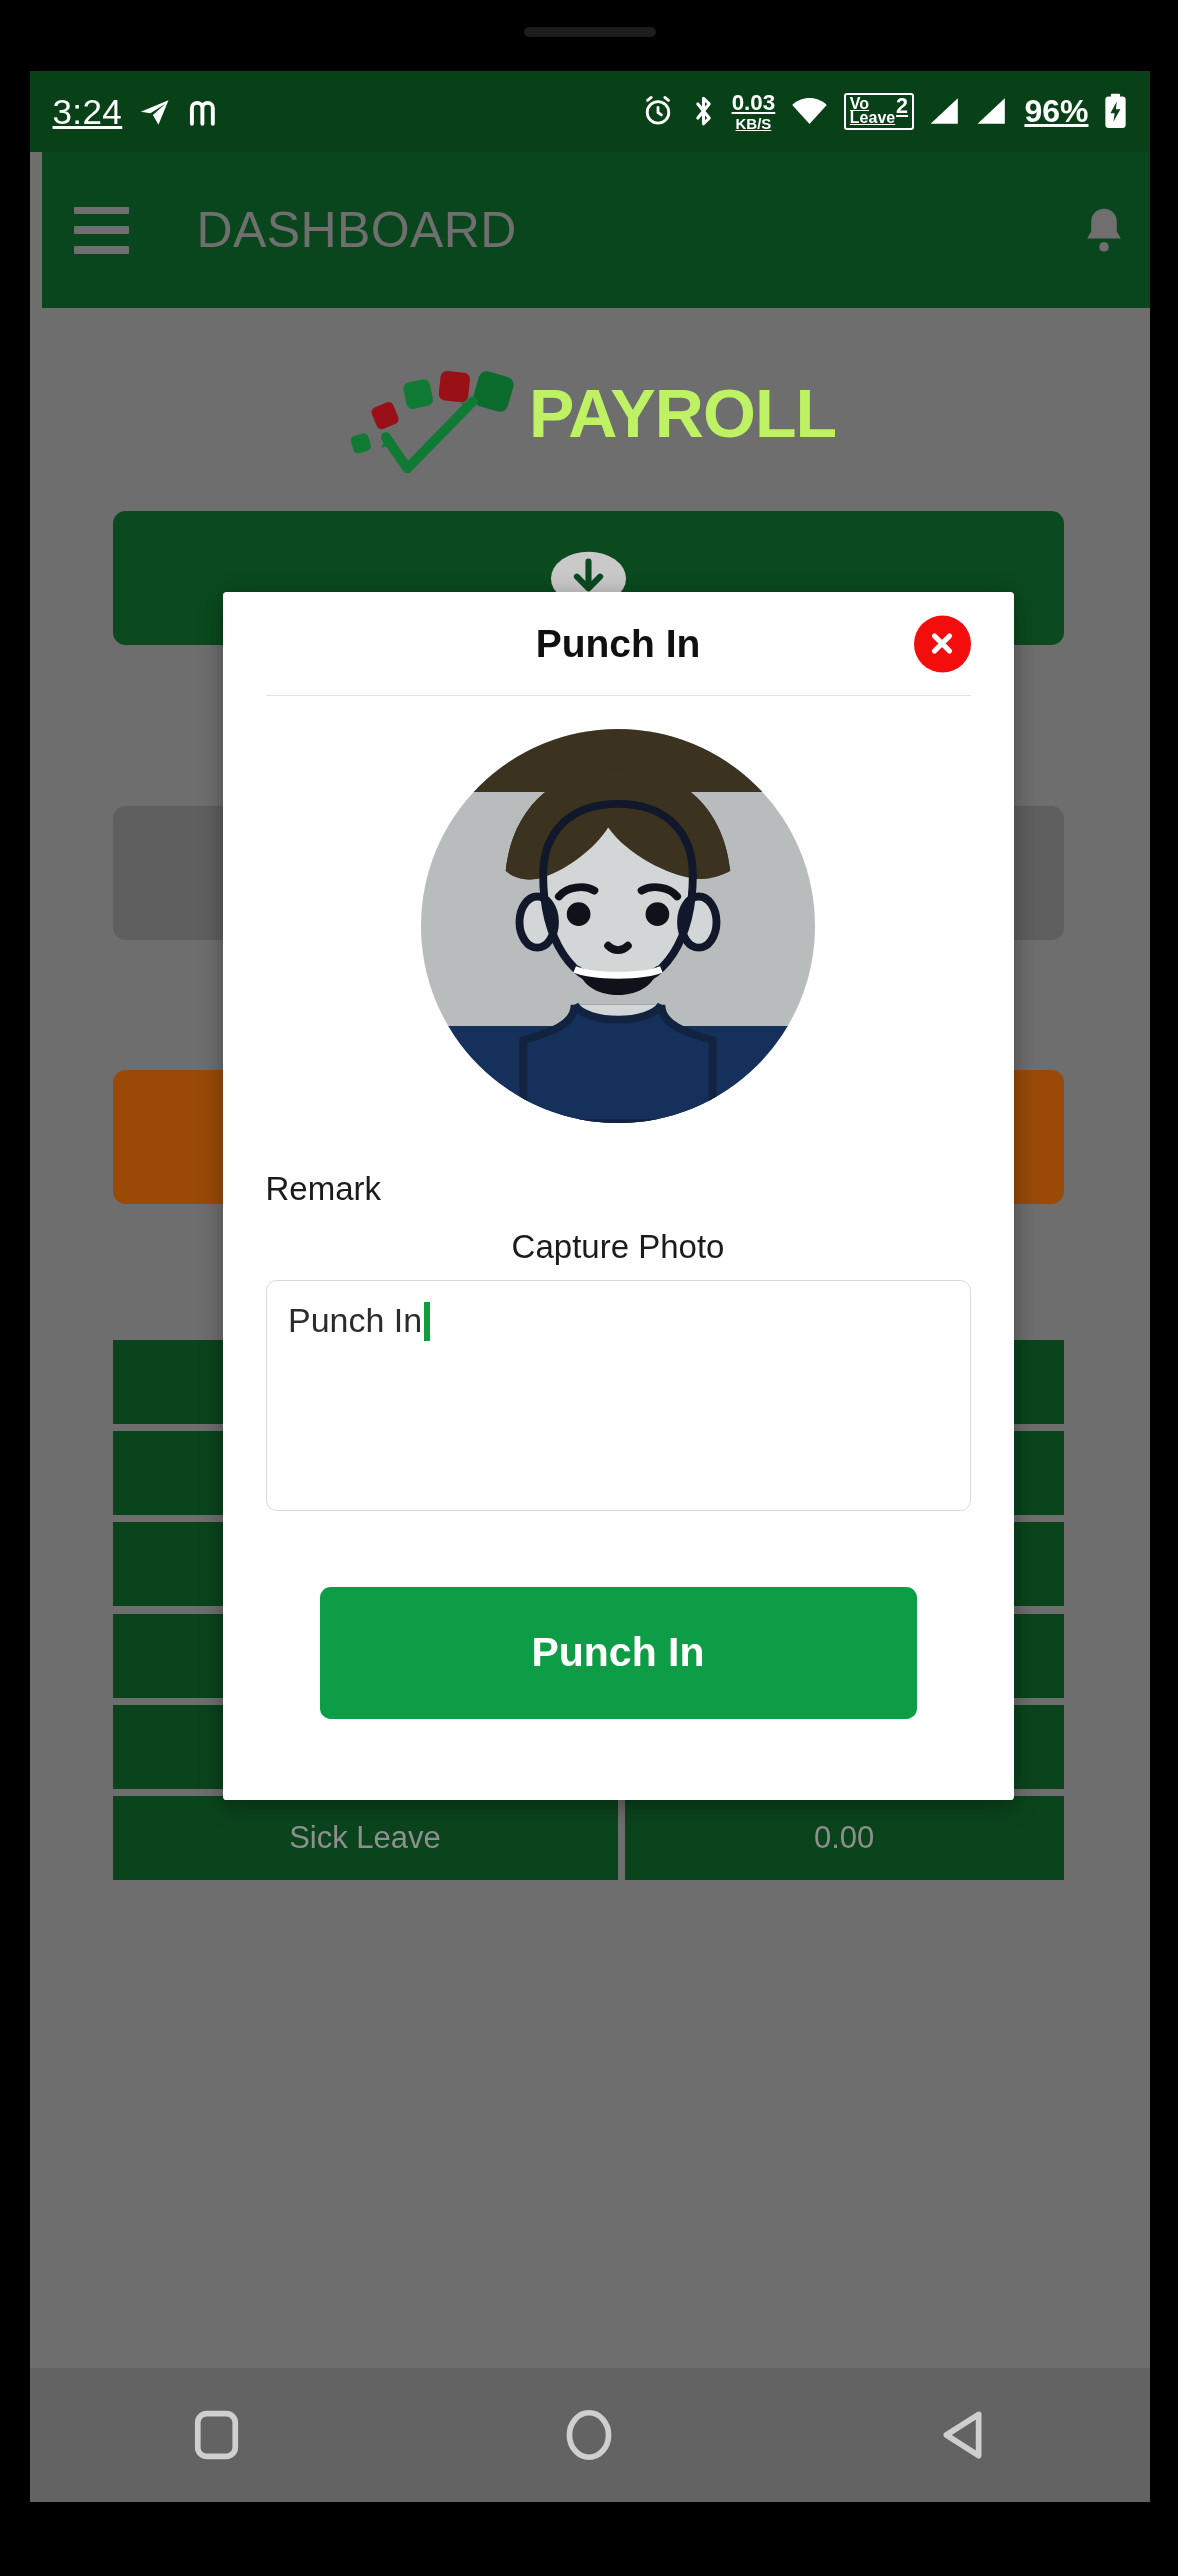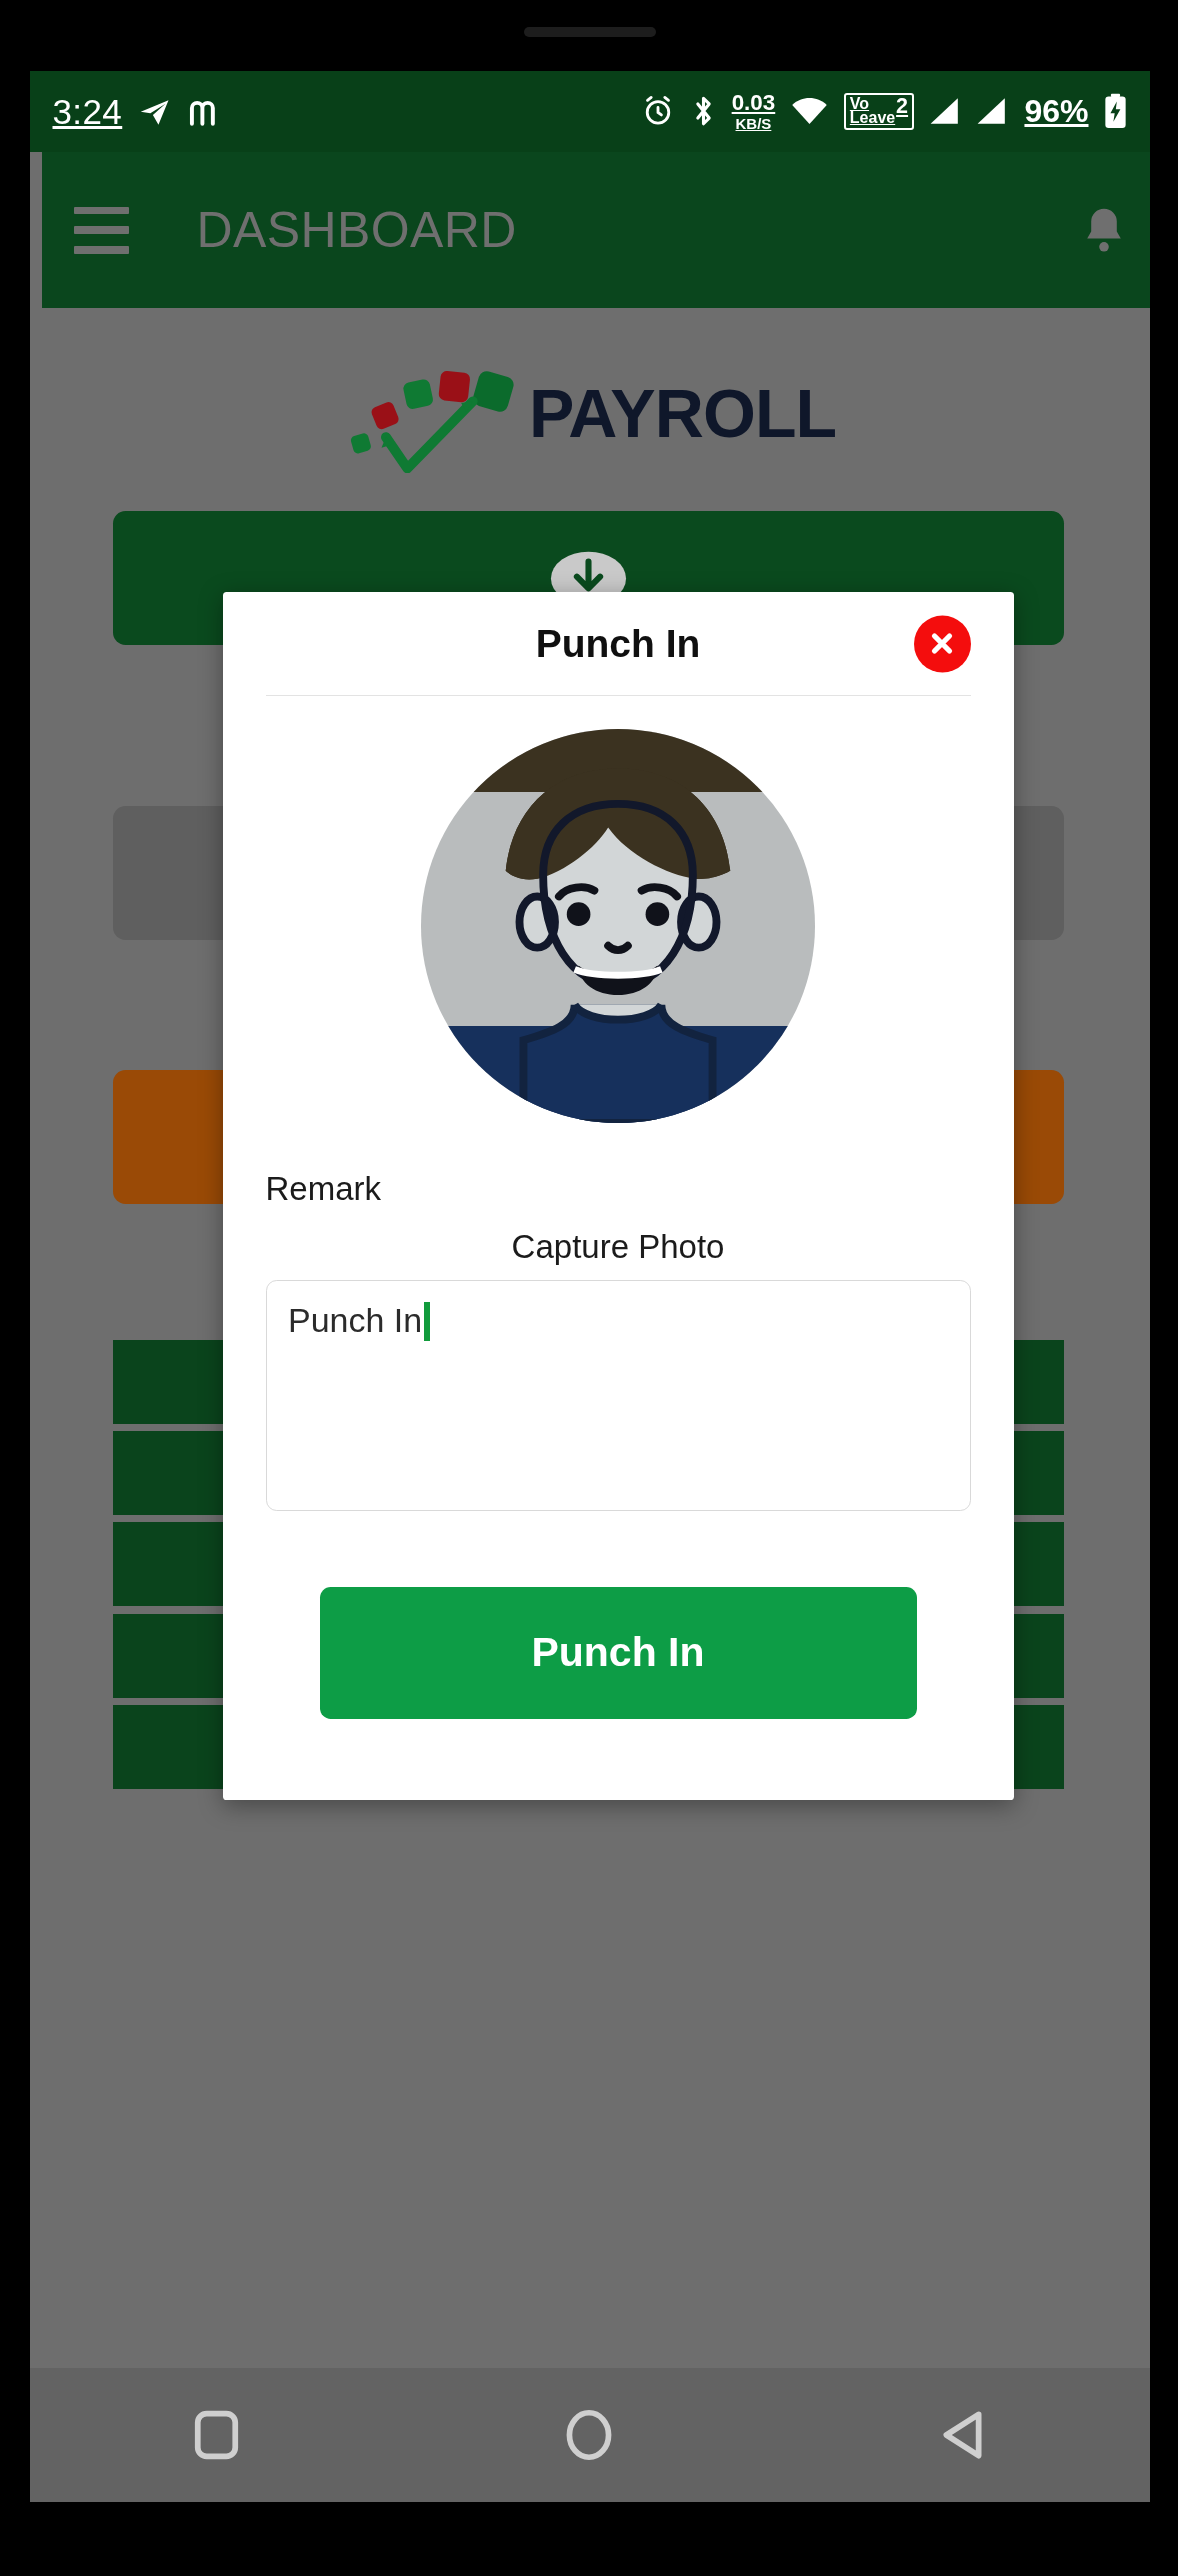--- a/index.html
+++ b/index.html
@@ -149,21 +149,21 @@
     height: 157px;
     display: flex;
     align-items: center;
     justify-content: center;
     gap: 7.2px;
   }
   #logo-mark { width: 179px; height: 121px; position: relative; }
   #logo-text {
     font-size: 68px;
     font-weight: 700;
-    color: #0f172a;
+    color: #bef264;
     letter-spacing: -0.9px;
   }
 
   
   .tile {
     position: absolute;
     border-radius: 12.5px;
     display: flex;
     align-items: center;
     justify-content: center;
@@ -471,20 +471,24 @@
         <div class="table-row">
           <div class="table-cell cell-label"></div>
           <div class="table-cell cell-value"></div>
         </div>
         <div class="table-row">
           <div class="table-cell cell-label">Out Door</div>
           <div class="table-cell cell-value">0.00</div>
         </div>
         <div class="table-row">
           <div class="table-cell cell-label">Privilege Leave</div>
+          <div class="table-cell cell-value">0.00</div>
+        </div>
+        <div class="table-row">
+          <div class="table-cell cell-label">Sick Leave</div>
           <div class="table-cell cell-value">0.00</div>
         </div>
       </div>
     </div>
 
     <div id="modal-scrim"></div>
 
     <div id="punch-dialog">
       <div id="dialog-header">
         <div id="dialog-title">Punch In</div>

